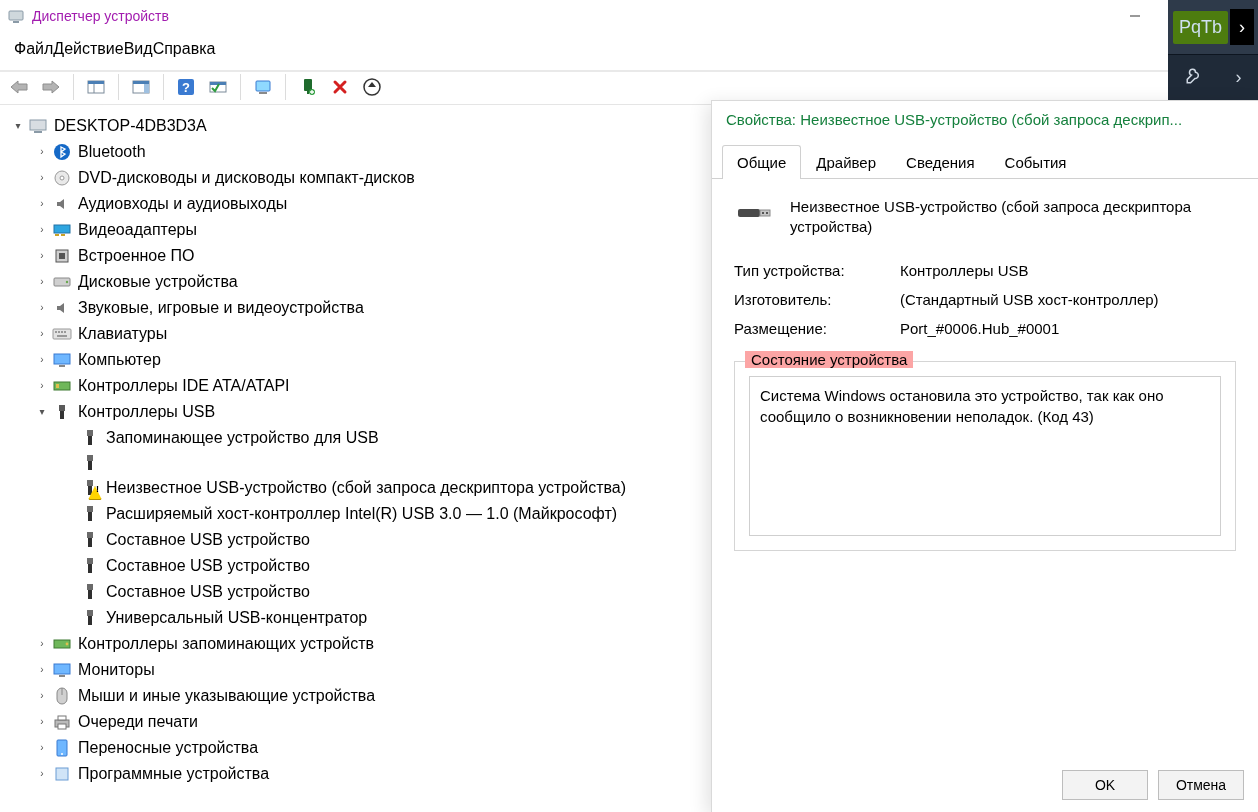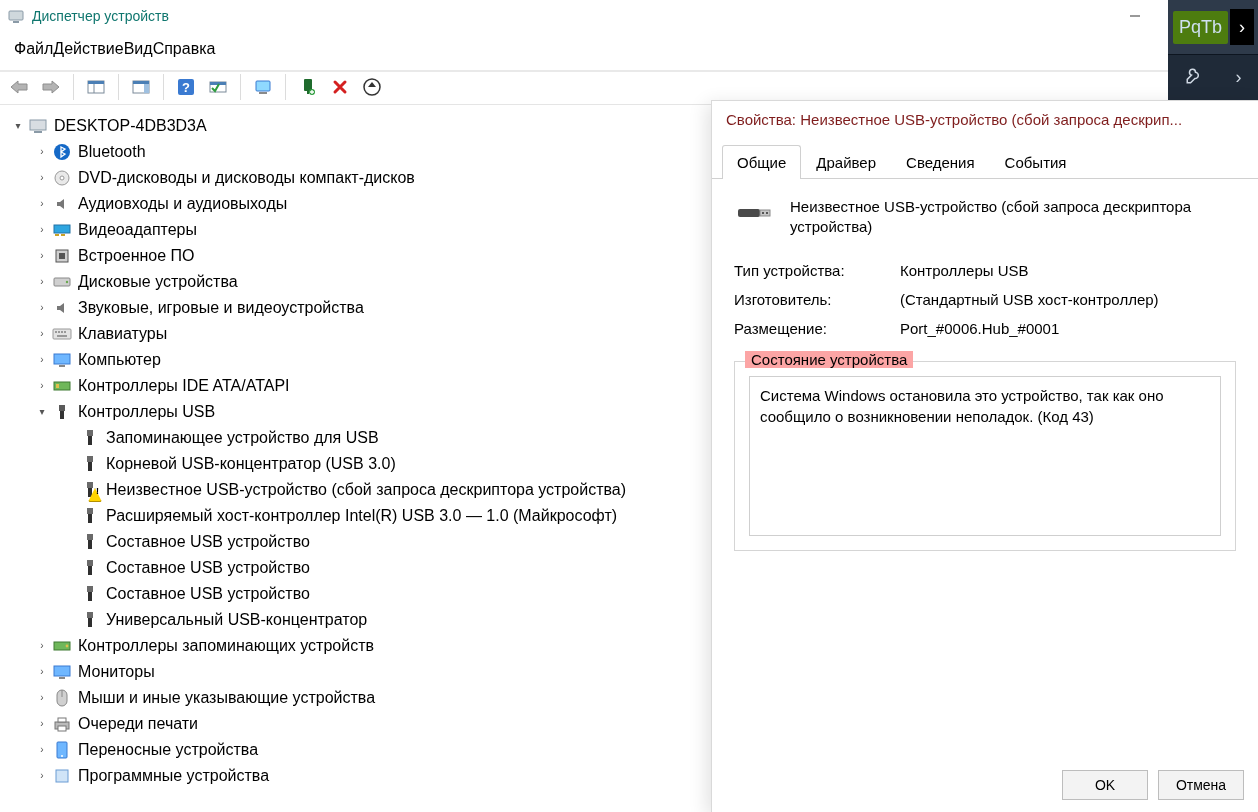--- a/index.html
+++ b/index.html
@@ -19,21 +19,21 @@
   .titlebar {
     height: 32px;
     display: flex;
     align-items: center;
     padding: 0 8px;
     background: #fff;
     color: #777;
     border-bottom: 1px solid transparent;
   }
   .titlebar .appicon { width: 16px; height: 16px; margin-right: 8px; }
-  .titlebar .title { flex: 1; font-size: 14px; color: #0f766e; }
+  .titlebar .title { flex: 1; font-size: 14px; color: #a21caf; }
   .winctrl { display: flex; }
   .winctrl .btn {
     width: 46px; height: 32px;
     display: flex; align-items: center; justify-content: center;
     color: #888;
   }
 
   
   .menubar {
     display: flex;
@@ -115,21 +115,21 @@
     height: 712px;
     background: #fff;
     border-left: 1px solid #d9d9d9;
     border-top: 1px solid #d9d9d9;
     box-shadow: -4px 4px 18px rgba(0,0,0,0.12);
     display: flex;
     flex-direction: column;
   }
   .dialog-title {
     padding: 10px 14px;
-    color: #7f1d1d;
+    color: #15803d;
     font-size: 15px;
     white-space: nowrap; overflow: hidden; text-overflow: ellipsis;
   }
   .tabstrip {
     display: flex;
     border-bottom: 1px solid #d0d0d0;
     padding: 0 10px;
     margin-top: 6px;
   }
   .tab {
@@ -457,21 +457,20 @@
         <span>Запоминающее устройство для USB</span>
       </div>
       <div class="node ind-2">
         <span class="twisty none"></span>
         <span class="nicon">
           <svg width="14" height="18" viewBox="0 0 14 18">
             <rect x="4" y="1" width="6" height="6" fill="#6a6a6a"></rect>
             <rect x="5" y="7" width="4" height="9" fill="#2f2f2f"></rect>
           </svg>
         </span>
-        <span>Корневой USB-концентратор (USB 3.0)</span>
       </div>
       <div class="node ind-2">
         <span class="twisty none"></span>
         <span class="nicon warn-overlay">
           <svg width="14" height="18" viewBox="0 0 14 18">
             <rect x="4" y="1" width="6" height="6" fill="#6a6a6a"></rect>
             <rect x="5" y="7" width="4" height="9" fill="#2f2f2f"></rect>
           </svg>
         </span>
         <span>Неизвестное USB-устройство (сбой запроса дескриптора устройства)</span>

